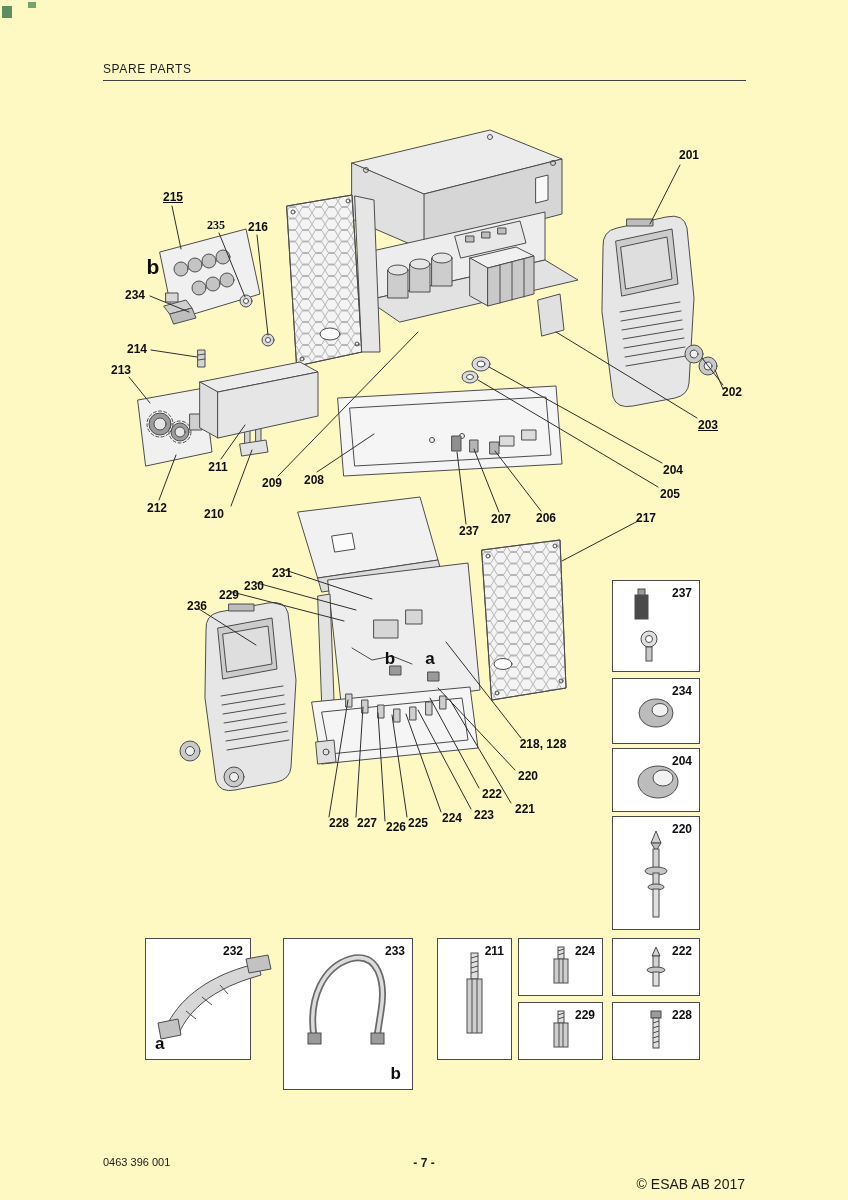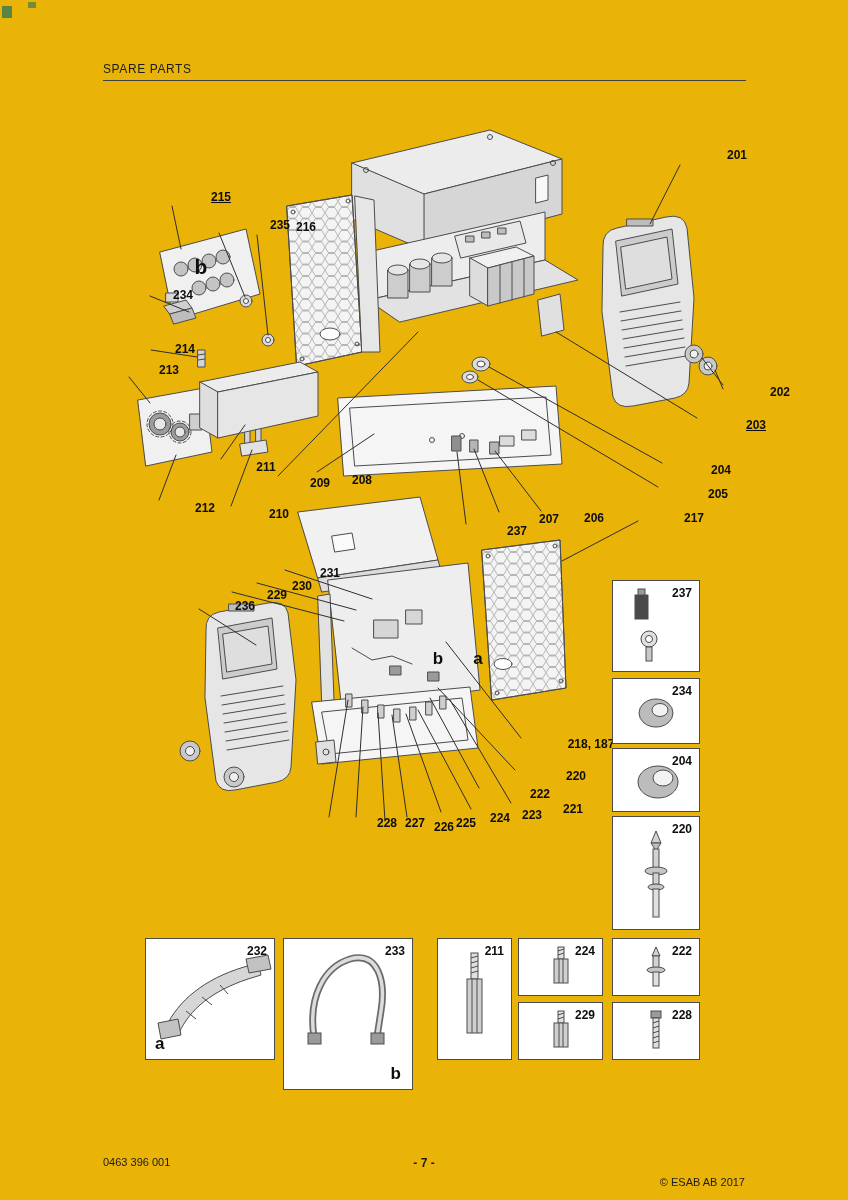--- a/index.html
+++ b/index.html
@@ -1,39 +1,39 @@
 <!DOCTYPE html>
 <html><head>
 <meta charset="utf-8">
 <style>
   * { margin:0; padding:0; box-sizing:border-box; }
   html,body { background:#ffffff; }
   body { width:848px; height:1200px; font-family:"Liberation Sans", sans-serif; color:#111; }
-  .page { position:relative; width:848px; height:1200px; background:#eab308; overflow:hidden; }
+  .page { position:relative; width:848px; height:1200px; background:#fef9c3; overflow:hidden; }
 
   .header-title { position:absolute; left:103px; top:62px; font-size:12px; letter-spacing:.6px; color:#1c1c1c; }
   .header-rule  { position:absolute; left:103px; top:80px; width:643px; height:1px; background:#3f3f3f; }
 
   svg.art { position:absolute; left:0; top:0; }
 
-  .callout-layer { position:absolute; left:0; top:0; width:764px; height:1200px; pointer-events:none;margin-left:48px; }
+  .callout-layer { position:absolute; left:0; top:0; width:764px; height:1200px; pointer-events:none; }
   .callout { position:absolute; transform:translate(-50%,-50%); font-weight:bold; font-size:12px; color:#0d0d0d; white-space:nowrap; }
   .letter  { position:absolute; transform:translate(-50%,-50%); font-weight:bold; font-size:17px; color:#0d0d0d; }
   .letter.big { font-size:21px; }
 
   .dbox { position:absolute; border:1px solid #4a4a4a; background:#ffffff; }
   .dbox svg { position:absolute; left:0; top:0; }
   .dbox .lbl { position:absolute; top:5px; right:7px; font-weight:bold; font-size:12px; color:#0d0d0d; }
   .dbox .corner { position:absolute; bottom:5px; font-weight:bold; font-size:17px; color:#0d0d0d; }
   .corner.pos-left { left:9px; }
   .corner.pos-right { right:11px; }
 
   .footer-left  { position:absolute; left:103px; top:1156px; font-size:11px; color:#1c1c1c; }
   .footer-center{ position:absolute; left:0; top:1156px; width:848px; text-align:center; font-size:12px; font-weight:bold; color:#1c1c1c; }
-  .footer-right { position:absolute; right:103px; top:1176px; font-size:11px; color:#1c1c1c; }
+  .footer-right { position:absolute; right:103px; top:1176px; font-size:14px; color:#1c1c1c; }
 </style>
 </head>
 <body>
 
 <div class="page">
 
   <span class="header-title">SPARE PARTS</span>
   <div class="header-rule"></div>
 
   <svg class="art" width="848" height="1200" viewBox="0 0 848 1200">
@@ -279,43 +279,43 @@
   <div class="callout-layer" id="callout-layer">
       <span class="callout" style="left: 689px; top: 155px;">201</span>
       <span class="callout" style="left: 732px; top: 392px;">202</span>
       <span class="callout" style="left: 708px; top: 425px; text-decoration: underline;">203</span>
       <span class="callout" style="left: 673px; top: 470px;">204</span>
       <span class="callout" style="left: 670px; top: 494px;">205</span>
       <span class="callout" style="left: 546px; top: 518px;">206</span>
       <span class="callout" style="left: 501px; top: 519px;">207</span>
       <span class="callout" style="left: 314px; top: 480px;">208</span>
       <span class="callout" style="left: 272px; top: 483px;">209</span>
-      <span class="callout" style="left: 231px; top: 514px;">210</span>
+      <span class="callout" style="left: 214px; top: 514px;">210</span>
       <span class="callout" style="left: 218px; top: 467px;">211</span>
       <span class="callout" style="left: 157px; top: 508px;">212</span>
       <span class="callout" style="left: 121px; top: 370px;">213</span>
       <span class="callout" style="left: 137px; top: 349px;">214</span>
       <span class="callout" style="left: 173px; top: 197px; text-decoration: underline;">215</span>
       <span class="callout" style="left: 258px; top: 227px;">216</span>
       <span class="callout" style="left: 646px; top: 518px;">217</span>
-      <span class="callout" style="left: 543px; top: 744px;">218, 187</span>
+      <span class="callout" style="left: 543px; top: 744px;">218, 128</span>
       <span class="callout" style="left: 528px; top: 776px;">220</span>
       <span class="callout" style="left: 525px; top: 809px;">221</span>
       <span class="callout" style="left: 492px; top: 794px;">222</span>
       <span class="callout" style="left: 484px; top: 815px;">223</span>
       <span class="callout" style="left: 452px; top: 818px;">224</span>
       <span class="callout" style="left: 418px; top: 823px; text-align: right;">225</span>
       <span class="callout" style="left: 396px; top: 827px;">226</span>
       <span class="callout" style="left: 367px; top: 823px;">227</span>
       <span class="callout" style="left: 339px; top: 823px;">228</span>
       <span class="callout" style="left: 229px; top: 595px;">229</span>
       <span class="callout" style="left: 254px; top: 586px;">230</span>
       <span class="callout" style="left: 282px; top: 573px;">231</span>
       <span class="callout" style="left: 135px; top: 295px;">234</span>
-      <span class="callout" style="left: 232px; top: 225px;">235</span>
+      <span class="callout" style="left: 216px; top: 225px; font-family: Liberation Serif, serif;">235</span>
       <span class="callout" style="left: 197px; top: 606px;">236</span>
       <span class="callout" style="left: 469px; top: 531px;">237</span>
       <span class="letter big" style="left: 153px; top: 267px;">b</span>
       <span class="letter" style="left: 390px; top: 659px;">b</span>
       <span class="letter" style="left: 430px; top: 659px;">a</span>
     </div>
 
   <div class="dbox" style="left:612px;top:580px;width:88px;height:92px;">
     <svg width="86" height="90" viewBox="0 0 86 90">
         <g stroke="#4c4c4c" fill="none">
@@ -384,21 +384,21 @@
       <line x1="40" y1="20" x2="46" y2="18"></line>
           <line x1="40" y1="25" x2="46" y2="23"></line>
       <line x1="40" y1="30" x2="46" y2="28"></line>
           <line x1="40" y1="35" x2="46" y2="33"></line>
       <line x1="40" y1="40" x2="46" y2="38"></line>
     </g>
       </svg>
     <span class="lbl">228</span>
   </div>
 
-  <div class="dbox" style="left:145px;top:938px;width:130px;height:122px;">
+  <div class="dbox" style="left:145px;top:938px;width:106px;height:122px;">
     <svg width="128" height="120" viewBox="0 0 128 120">
         <g stroke="#4c4c4c" fill="none">
       <path d="M20,88 C32,62 58,40 98,28 L112,24 L115,36 L102,40 C66,52 44,70 33,94 Z" fill="#d6d6d6"></path>
       <polygon points="12,84 32,80 35,96 15,100" fill="#c2c2c2"></polygon>
       <polygon points="100,20 122,16 125,30 103,34" fill="#c2c2c2"></polygon>
       <line x1="40" y1="72" x2="50" y2="80"></line>
           <line x1="56" y1="58" x2="66" y2="66"></line>
           <line x1="74" y1="46" x2="82" y2="55"></line>
     </g>
       </svg>

